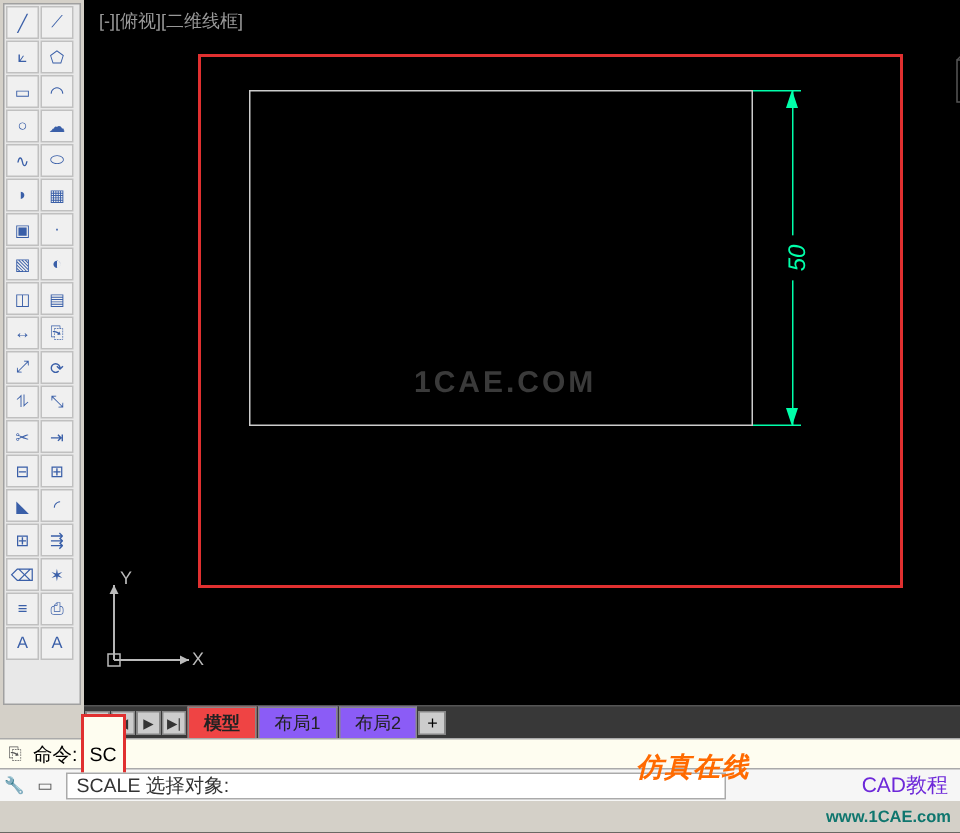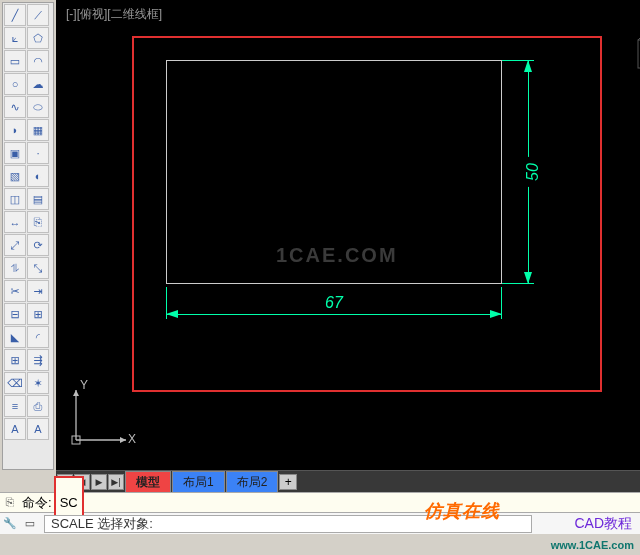--- a/index.html
+++ b/index.html
@@ -118,21 +118,21 @@
     width: 584px; height: 22px;
     background: #383838; display: flex; align-items: center;
     border-top: 1px solid #555;
   }
   .tab-nav-btn {
     width: 16px; height: 16px; background: #ccc; border: 1px solid #888;
     margin-left: 1px; display: flex; align-items: center; justify-content: center;
     font-size: 9px; color: #333;
   }
   .tab {
-    padding: 2px 10px; background: #3b82f6; border: 1px solid #888;
+    padding: 2px 10px; background: #8b5cf6; border: 1px solid #888;
     margin-left: 1px; font-size: 12px; color: #222; border-bottom: none;
   }
   .tab.active { background: #ef4444; font-weight: bold; }
   .tab-btn-plus {
     width: 18px; height: 16px; background: #ccc; border: 1px solid #888;
     margin-left: 1px; text-align: center;
   }
   .cmd-area {
     position: absolute; left: 0; top: 492px;
     width: 640px;
@@ -234,28 +234,20 @@
       <line x1="36" y1="12" x2="44" y2="4" stroke="#555"></line>
       <line x1="36" y1="40" x2="44" y2="32" stroke="#555"></line>
       <line x1="16" y1="4" x2="44" y2="4" stroke="#555"></line>
       <line x1="44" y1="4" x2="44" y2="32" stroke="#555"></line>
     </svg>
   </div>
 
   <div class="red-box"></div>
   <div class="white-rect"></div>
 
-  <div class="dim-h">
-    <div class="ext l"></div>
-      <div class="ext r"></div>
-    <div class="line"></div>
-    <div class="arrow-l"></div>
-      <div class="arrow-r"></div>
-    <div class="val">67</div>
-  </div>
 
   <div class="dim-v">
     <div class="ext t"></div>
       <div class="ext b"></div>
     <div class="line"></div>
     <div class="arrow-t"></div>
       <div class="arrow-b"></div>
     <div class="val">50</div>
   </div>
 
@@ -289,19 +281,19 @@
 
 <div class="cmd-area">
   <div class="cmd-line">
     <span class="cmd-icon">⎘</span>
     <span class="cmd-label">命令:</span>
     <span class="cmd-input-hl">SC</span>
   </div>
   <div class="cmd-box">
     <span class="cmd-icon">🔧</span>
     <span class="cmd-icon">▭</span>
-    <input class="prompt" style="width: 488px;" value="SCALE 选择对象:">
+    <input class="prompt" style="width: 440px;" value="SCALE 选择对象:">
   </div>
 </div>
 
 <div class="wm1">仿真在线</div>
 <div class="wm2">CAD教程</div>
 <div class="wm3">www.1CAE.com</div>
 
 </body></html>

